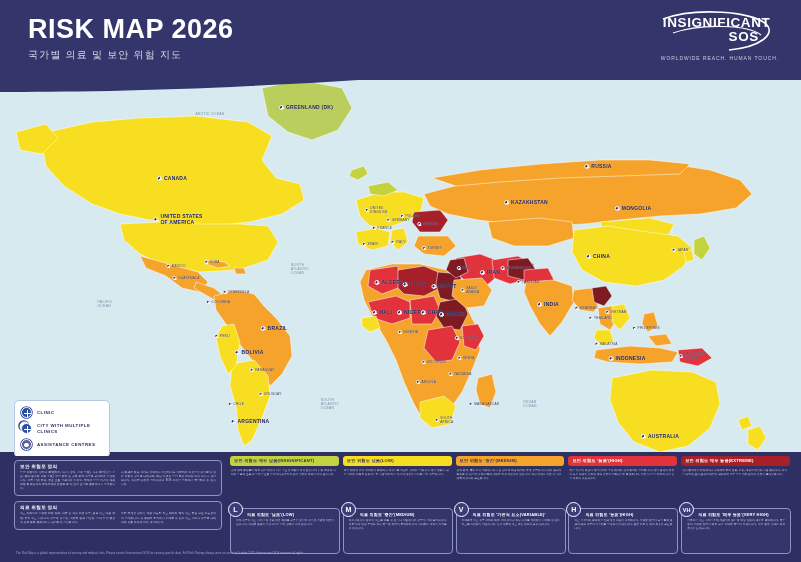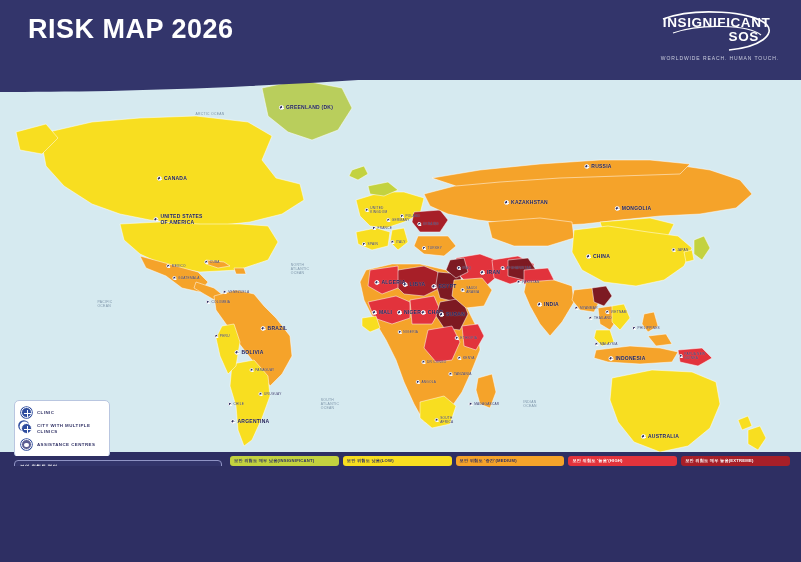--- a/index.html
+++ b/index.html
@@ -4,21 +4,21 @@
 <style>
   * { box-sizing: border-box; margin: 0; padding: 0; }
   html, body { width: 801px; height: 562px; overflow: hidden; }
   body {
     font-family: "Liberation Sans", sans-serif;
     background: #2e2f63;
   }
   #poster {
     position: relative;
     width: 801px;
-    height: 466px;
+    height: 562px;
     background: #86efac;
     overflow: hidden;
   }
 
   
   #header {
     position: absolute; left: 0; top: 0; width: 801px; height: 80px;
     background: #33356b;
     z-index: 30;
   }
@@ -188,20 +188,21 @@
   }
 </style>
 </head>
 <body>
 
 <div id="poster">
 
   <div id="header">
     <div id="title-block">
       <div id="main-title">RISK MAP 2026</div>
+      <div id="sub-title">국가별 의료 및 보안 위험 지도</div>
     </div>
 
     <div id="logo-block">
       <div id="logo-mark">
         <svg id="logo-swoosh" viewBox="0 0 118 42">
           <path d="M6 8 C38 -4 96 0 110 14 C118 23 104 36 72 39" fill="none" stroke="#ffffff" stroke-width="1.6"></path>
           <path d="M16 22 C44 12 92 14 104 24" fill="none" stroke="#ffffff" stroke-width="1.1"></path>
         </svg>
         <div id="logo-int">INSIGNIFICANT</div>
         <div id="logo-sos">SOS</div>

